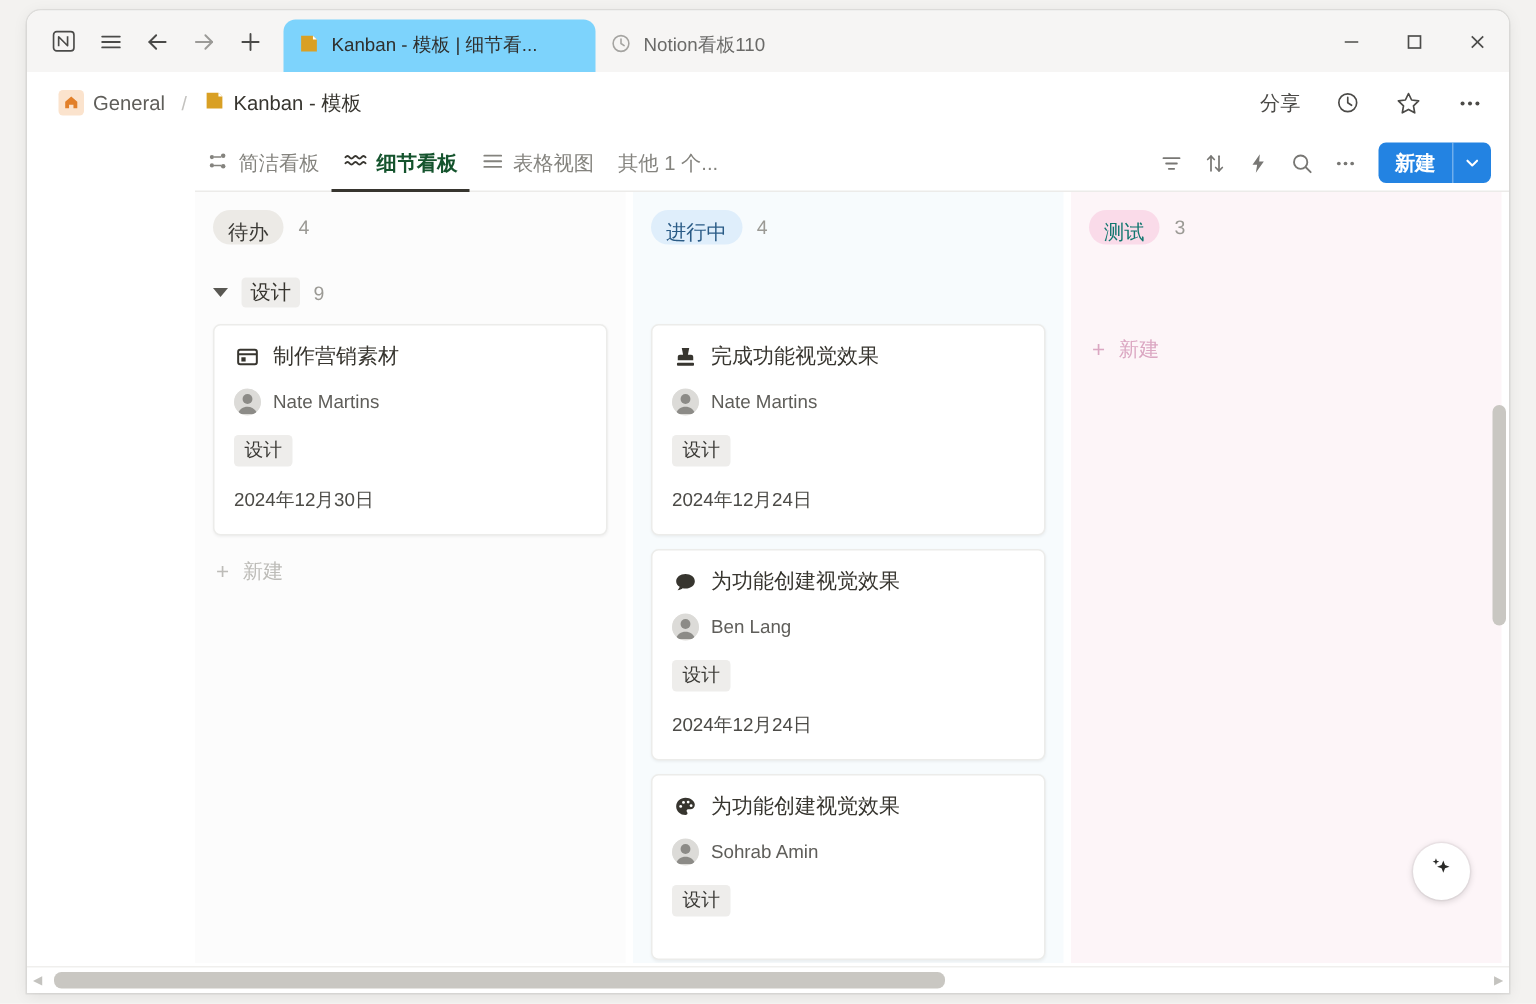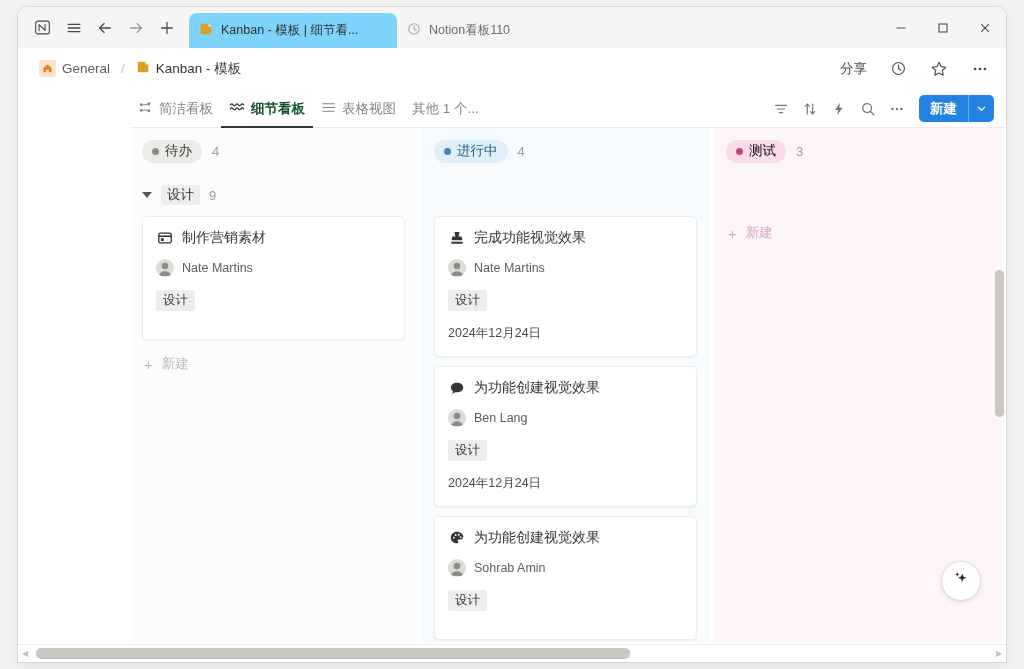--- a/index.html
+++ b/index.html
@@ -139,27 +139,28 @@
 
   .col-head {
     position: relative; height: 46px;
     display: flex; align-items: center; gap: 10px;
     padding: 0 12px;
   }
   .pill {
     display: inline-flex; align-items: center; gap: 6px;
     height: 23px; padding: 0 10px; border-radius: 12px;
     font-size: 13.5px;
+    flex-direction: column;
   }
   .pill .dot { width: 7px; height: 7px; border-radius: 50%; }
   .pill-todo { background: #eceae6; color: #3b3a36; }
   .pill-todo .dot { background: #8c8b86; }
   .pill-prog { background: #dfeefb; color: #2a5b86; }
   .pill-prog .dot { background: #3d84c6; }
-  .pill-test { background: #fadbe9; color: #000000; }
+  .pill-test { background: #fadbe9; color: #0f766e; }
   .pill-test .dot { background: #c0467f; }
   .col-count { font-size: 13px; color: #9b9a95; }
 
   .group-head {
     position: relative; height: 42px;
     display: flex; align-items: center; gap: 9px;
     padding: 0 12px;
   }
   .tri {
     width: 0; height: 0;
@@ -508,20 +509,21 @@
               <span class="avatar">
                 <svg width="18" height="18" viewBox="0 0 18 18">
                     <circle cx="9" cy="9" r="9" fill="#dcdbd8"></circle>
                     <circle cx="9" cy="7" r="3.3" fill="#8c8b87"></circle>
                     <path d="M2.6 17c1-3.2 3.4-4.8 6.4-4.8s5.4 1.6 6.4 4.8z" fill="#8c8b87"></path>
                   </svg>
               </span>
               <span class="person-name">Nate Martins</span>
             </div>
             <div><span class="card-tag">设计</span></div>
+            <div class="card-date">2024年12月30日</div>
           </div>
 
           <div class="addnew">
             <span class="plus">+</span>
             <span>新建</span>
           </div>
         </div>
       </div>
 
       <div class="col col2">

